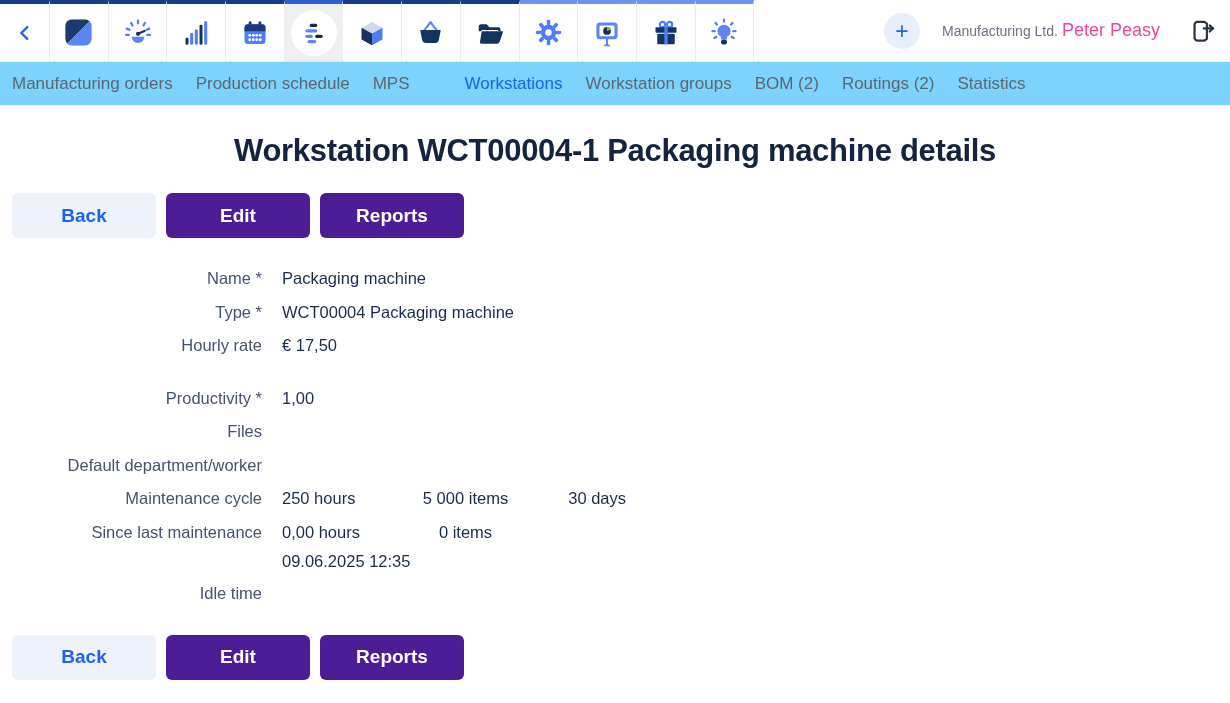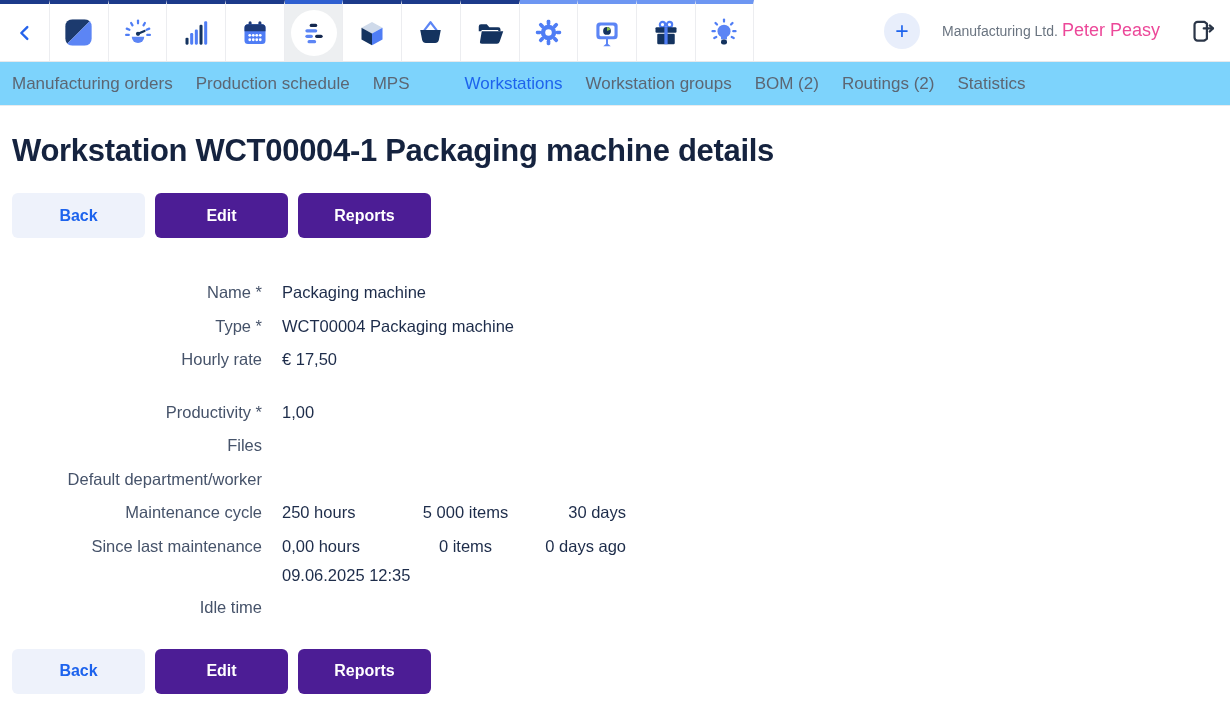--- a/index.html
+++ b/index.html
@@ -26,30 +26,30 @@
 
   
   .tabbar { height:44px; background:#7dd3fc; display:flex; align-items:center;
     padding:0 12px; gap:23px; border-bottom:1px solid #e9ebed; }
   .tab { font-size:17px; color:#5c6673; cursor:pointer; white-space:nowrap; }
   .tab.active { color:#1d63ed;margin-left:32px; }
 
   
   .main { padding:0 12px; }
   .page-title { margin-top:27px; font-size:31px; font-weight:600; color:#15233f;
-    letter-spacing:-0.3px; }
+    letter-spacing:-0.3px;text-align:center; }
   .btnrow { display:flex; gap:10px; margin-top:24px; }
   .btnrow.bottom { margin-top:24px; }
-  .btn { width:133px; height:45px; border:none; border-radius:6px; font-size:16px;
+  .btn { width:144px; height:45px; border:none; border-radius:6px; font-size:19px;
     font-weight:600; cursor:pointer; font-family:inherit; }
   .btn.ghost { background:#eef2fb; color:#1d63ed; }
   .btn.solid { background:#4c1d95; color:#fff; }
 
   
-  .details { margin-top:38px; }
+  .details { margin-top:24px; }
   .frow { display:grid; grid-template-columns:250px 1fr; column-gap:20px;
     min-height:33.5px; align-items:center; }
   .flabel { text-align:right; font-size:16.5px; color:#46536a; }
   .fvalue { font-size:16.5px; color:#1d2c4a; }
   .spacer { height:19px; }
   .cols { display:grid; grid-template-columns:130px 107px 107px; width:344px; }
   .cols .c1 { text-align:left; }
   .cols .c2 { text-align:center; }
   .cols .c3 { text-align:right; }
   .frow.tall { align-items:start; }
@@ -323,21 +323,20 @@
         <span class="c3">30 days</span>
       </div>
     </div>
 
     <div class="frow tall">
       <div class="flabel">Since last maintenance</div>
       <div>
         <div class="cols line1 fvalue">
           <span class="c1">0,00 hours</span>
           <span class="c2">0 items</span>
-          <span class="c3">0 days ago</span>
         </div>
         <div class="subline">09.06.2025 12:35</div>
       </div>
     </div>
 
     <div class="frow">
       <div class="flabel">Idle time</div>
       <div class="fvalue"></div>
     </div>
 

